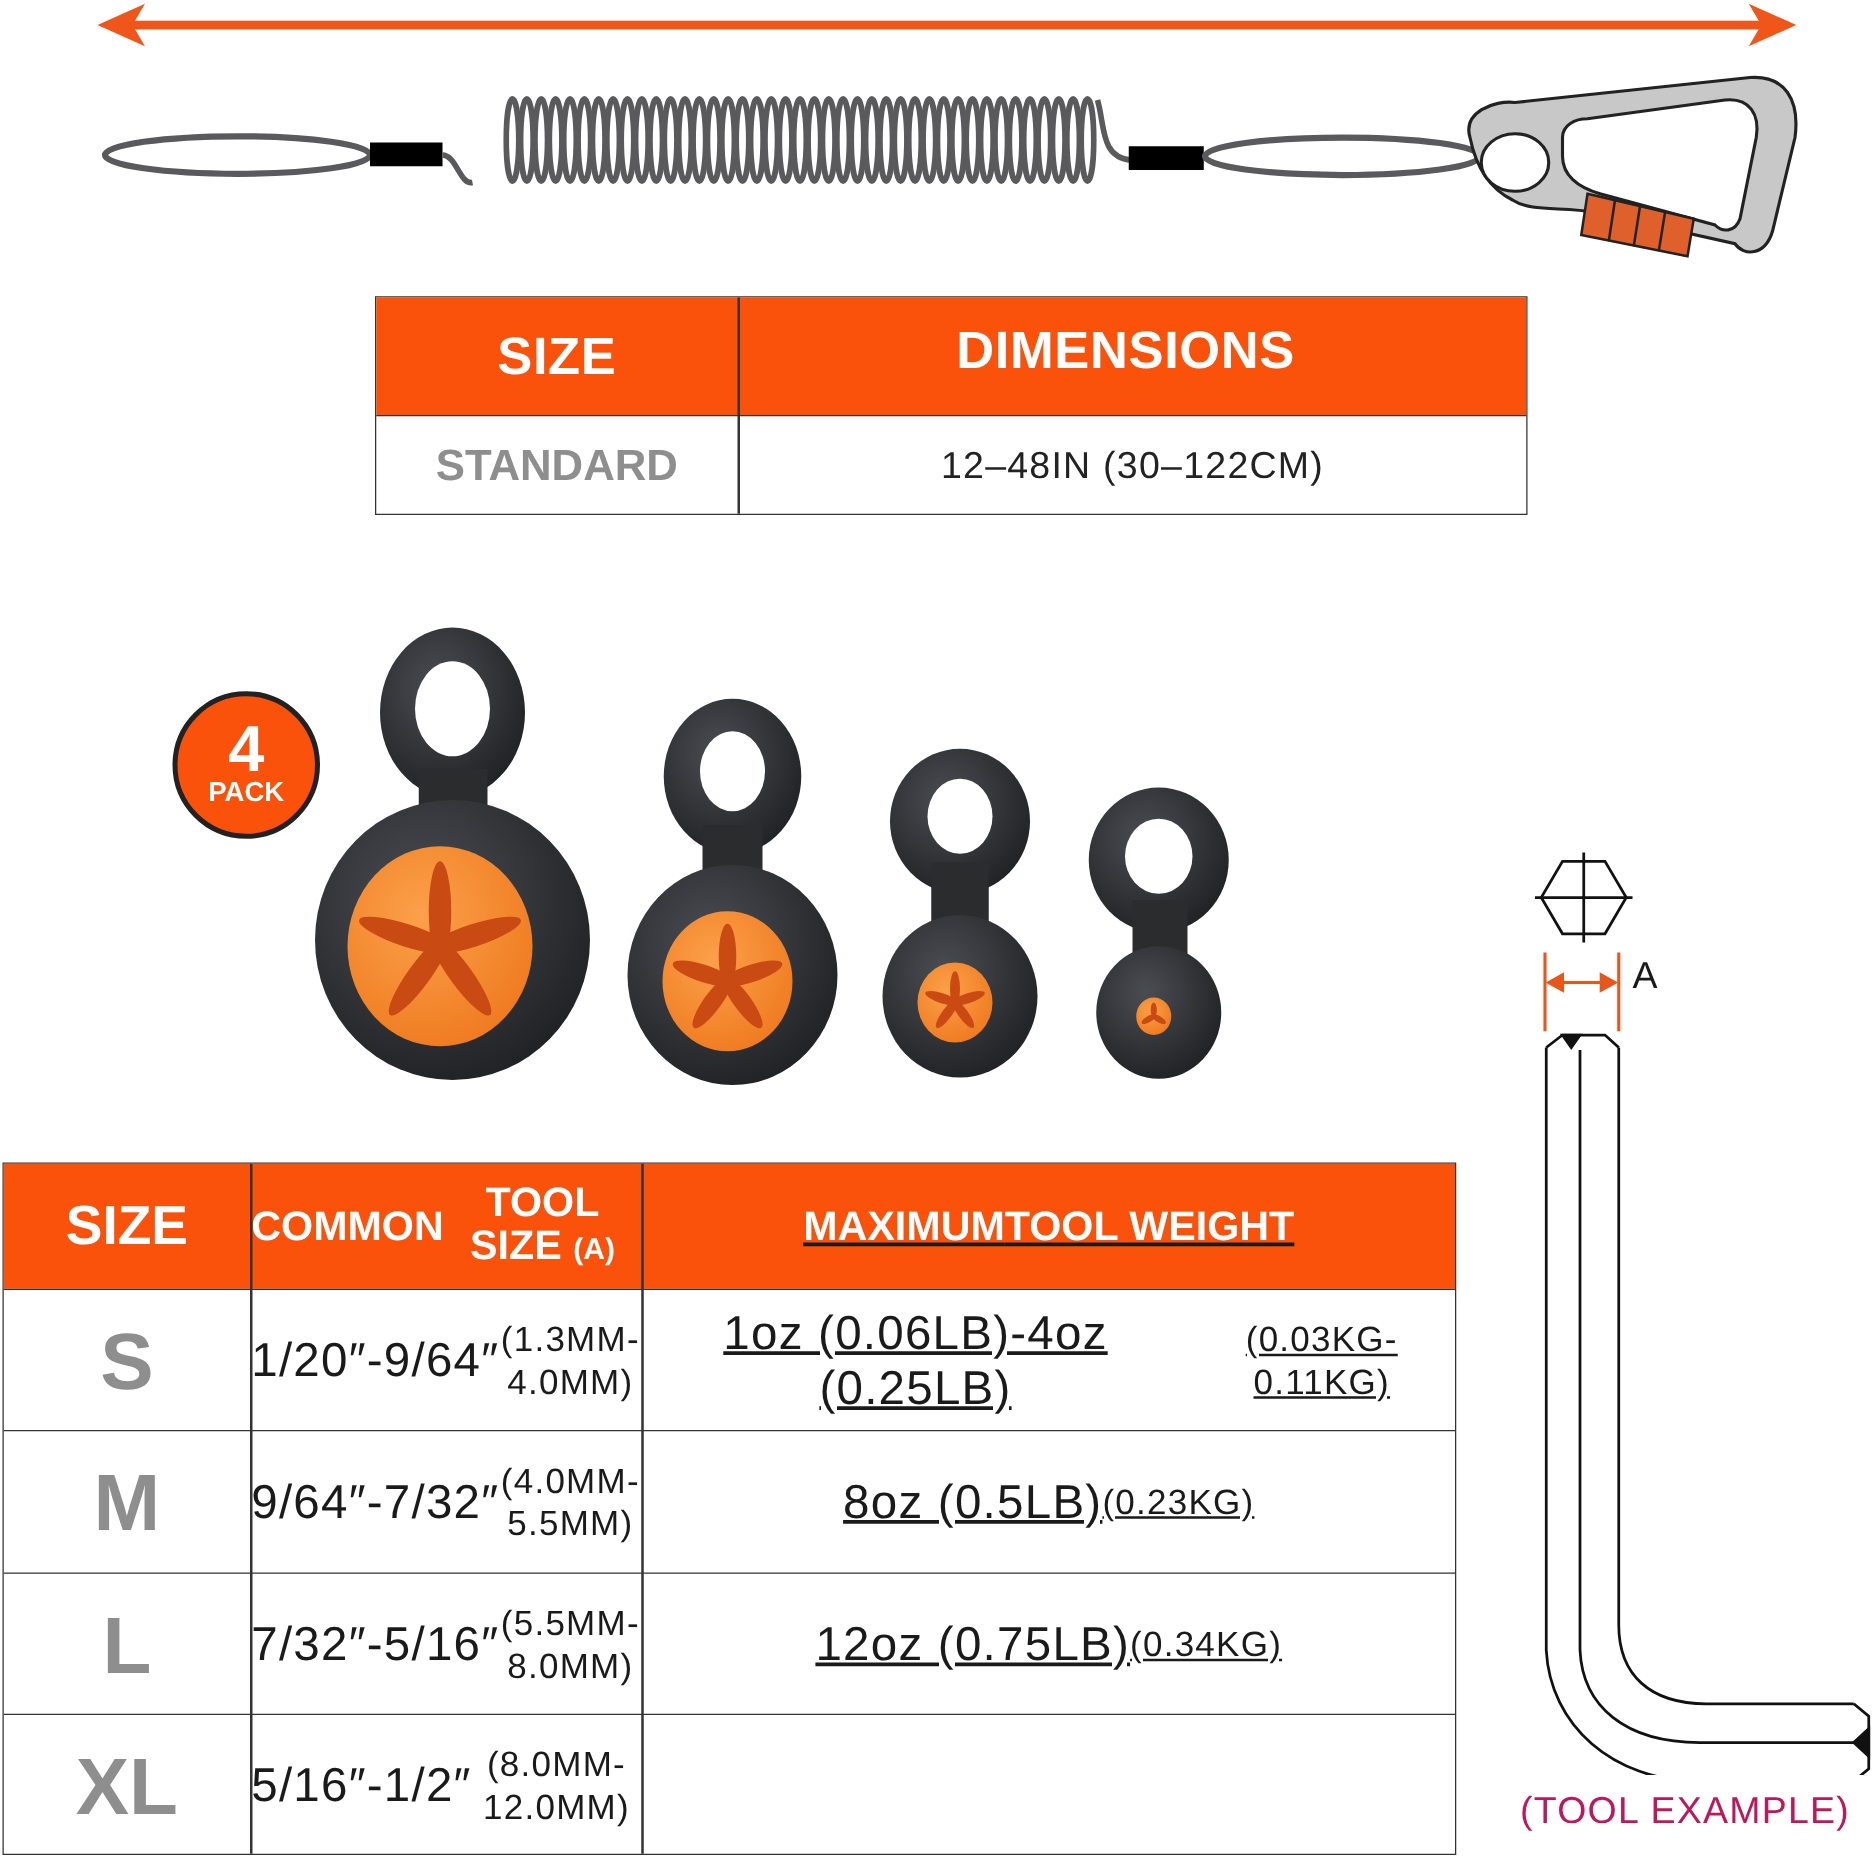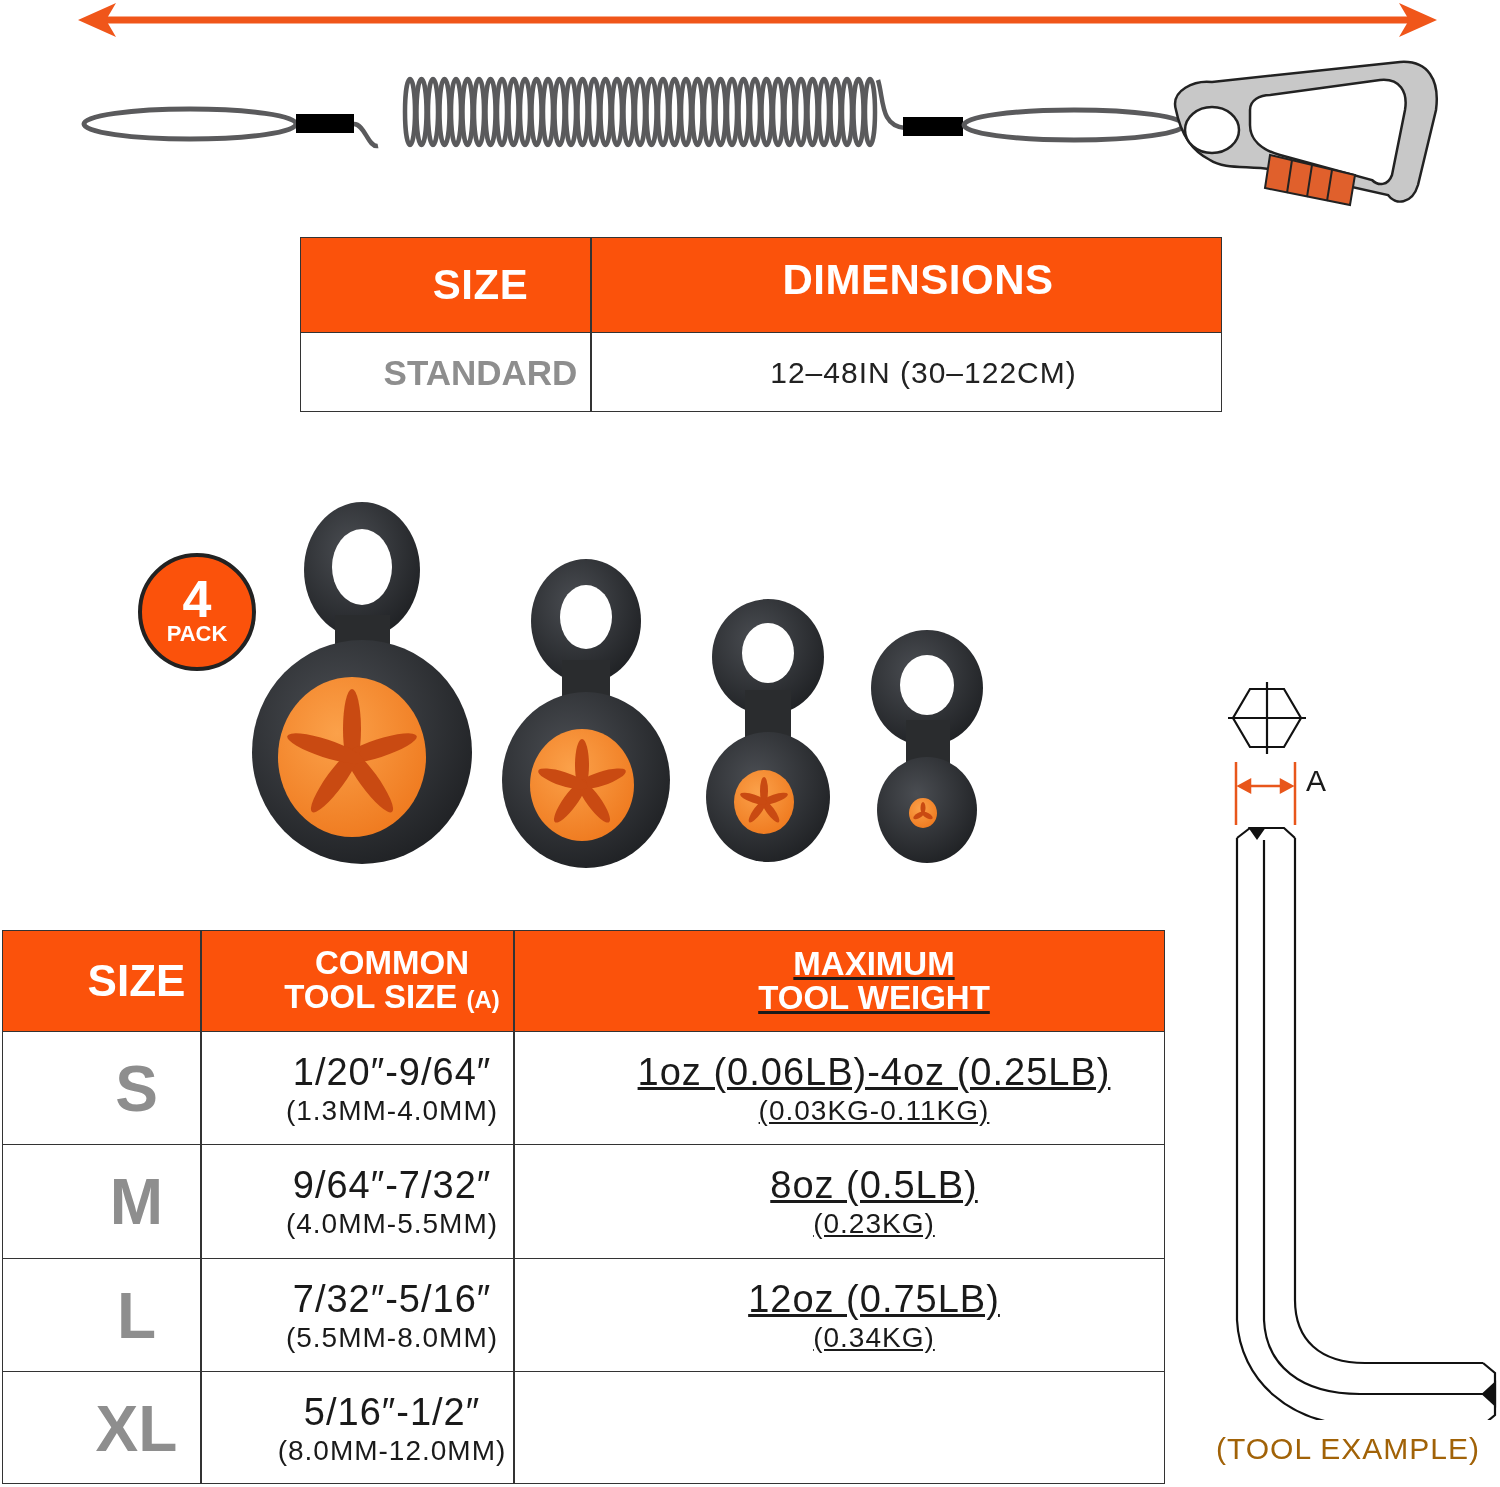--- a/index.html
+++ b/index.html
@@ -9,21 +9,21 @@
 
   
   #lanyard-svg { left: 0; top: 0; width: 1500px; height: 220px; }
 
   
   .dim-table { left: 300px; top: 237px; width: 922px; height: 175px;
                border: 1.5px solid #333; box-sizing: border-box; }
   .dim-head { position: absolute; left: 0; top: 0; width: 100%; height: 94px; background: #fb520b; }
   .dim-row  { position: absolute; left: 0; top: 94px; width: 100%; height: 79px; border-top: 1.5px solid #333; }
   .dim-divider { position: absolute; left: 289px; top: 0; bottom: 0; width: 1.5px; background: #333; }
-  .cell { position: absolute; display: flex; align-items: center; justify-content: center; text-align: center; margin-left: 35px; }
+  .cell { position: absolute; display: flex; align-items: center; justify-content: center; text-align: center; }
   .hdr-txt { color: #fff; font-weight: 700; font-size: 42px; letter-spacing: 0.5px; }
   .std-txt { color: #8e8e8e; font-weight: 700; font-size: 35px; }
   .dim-val { font-size: 30px; color: #222; letter-spacing: 1px; }
 
   
   #tethers-svg { left: 130px; top: 495px; width: 870px; height: 380px; }
 
   
 
   
@@ -32,28 +32,28 @@
   .st-head { position: absolute; left: 0; top: 0; width: 100%; height: 100px; background: #fb520b; }
   .st-row { position: absolute; left: 0; width: 100%; height: 113px; border-top: 1.5px solid #333; }
   .st-vline { position: absolute; top: 0; bottom: 0; width: 1.5px; background: #333; }
   .col-size { left: 0; width: 197px; height: 100%; }
   .col-tool { left: 198px; width: 312px; height: 100%; }
   .col-weight { left: 511px; width: 650px; height: 100%; text-decoration: underline; }
   .st-hdr-big { color: #fff; font-weight: 700; font-size: 44px; }
   .st-hdr-small { color: #fff; font-weight: 700; font-size: 33px; line-height: 34px; }
   .st-hdr-small .paren { font-size: 24px; }
   .size-letter { color: #8e8e8e; font-weight: 700; font-size: 64px; }
-  .stack { flex-direction: column; }
+  .stack { flex-direction: row; }
   .line1 { font-size: 38px; color: #1a1a1a; line-height: 44px; letter-spacing: 1px; }
   .line2 { font-size: 28px; color: #1a1a1a; line-height: 34px; letter-spacing: 1px; }
 
   
   #tool-svg { left: 1200px; top: 680px; width: 300px; height: 740px; }
   .tool-caption { left: 1196px; top: 1432px; width: 304px; text-align: center;
-                  font-size: 30px; letter-spacing: 1px; color: #a16207; }
+                  font-size: 30px; letter-spacing: 1px; color: #be185d; }
   .a-label { left: 1306px; top: 764px; font-size: 30px; color: #1a1a1a; }
 </style>
 </head>
 <body>
 
 <svg id="lanyard-svg" class="abs" viewBox="0 0 1500 220">
 
   <g>
     <line x1="100" y1="20" x2="1410" y2="20" stroke="#f0561a" stroke-width="7"></line>
     <polygon points="78,20 116,3 106,20 116,37" fill="#f0561a"></polygon>

